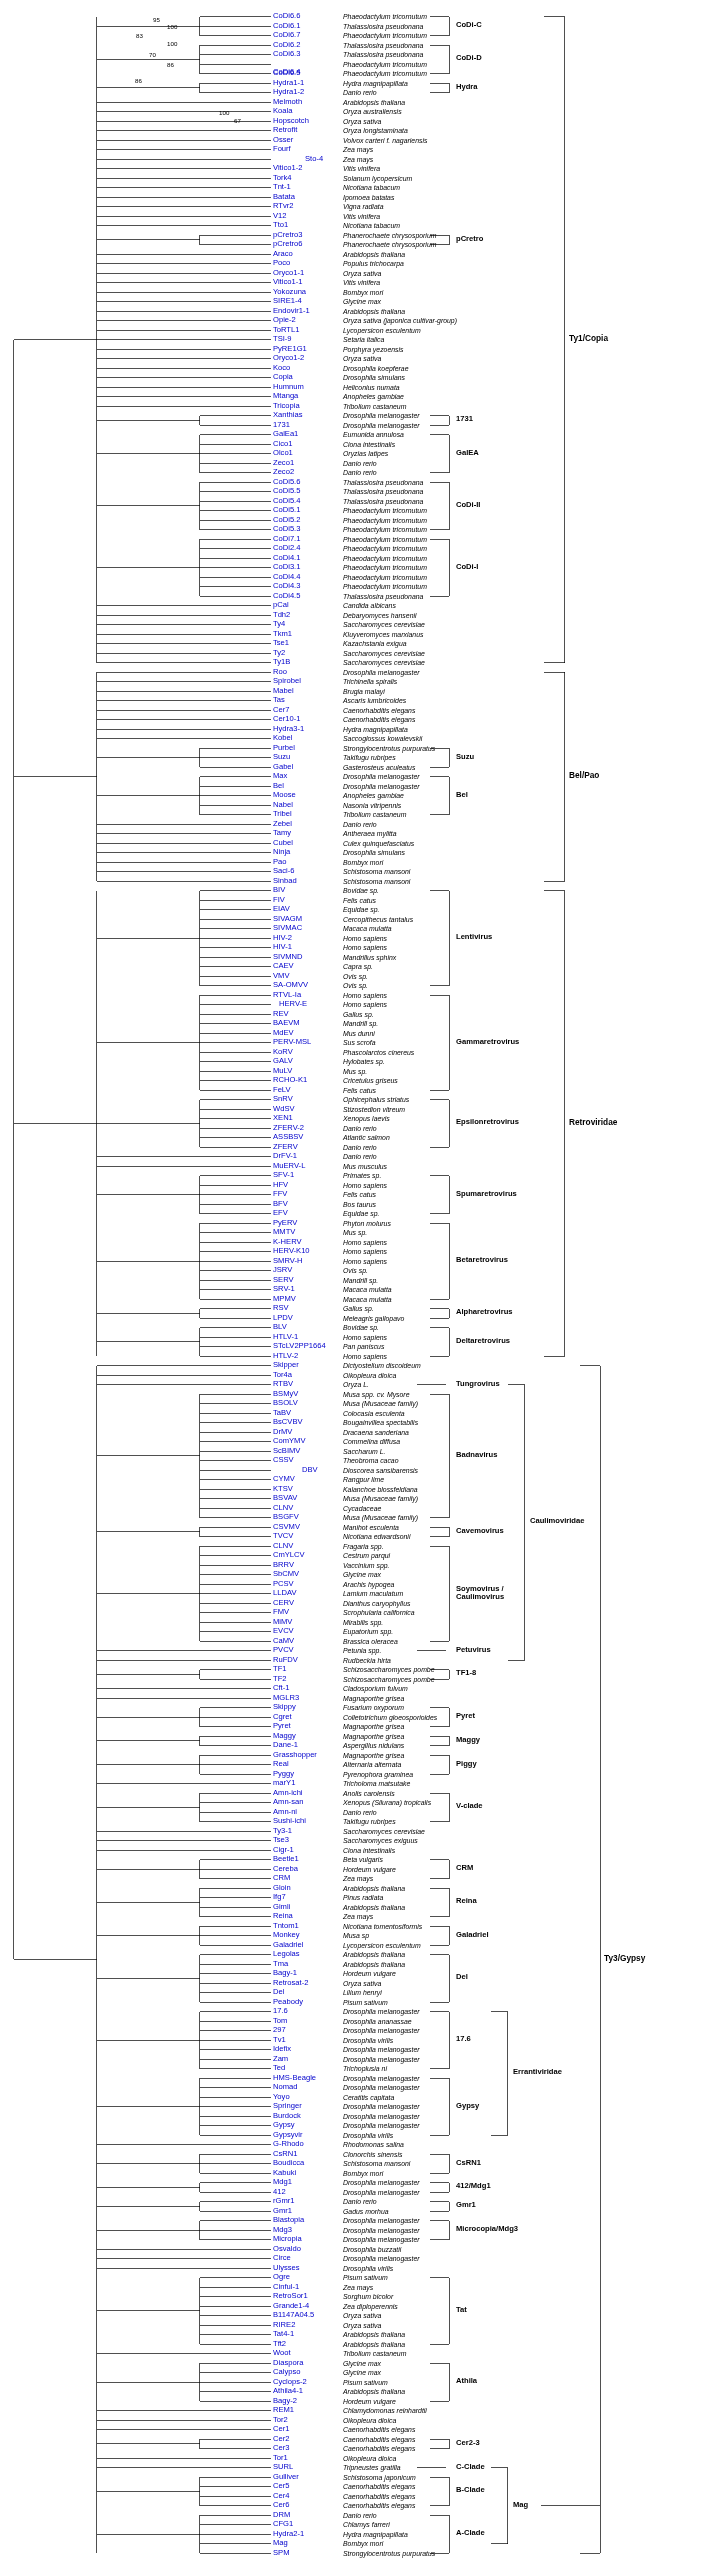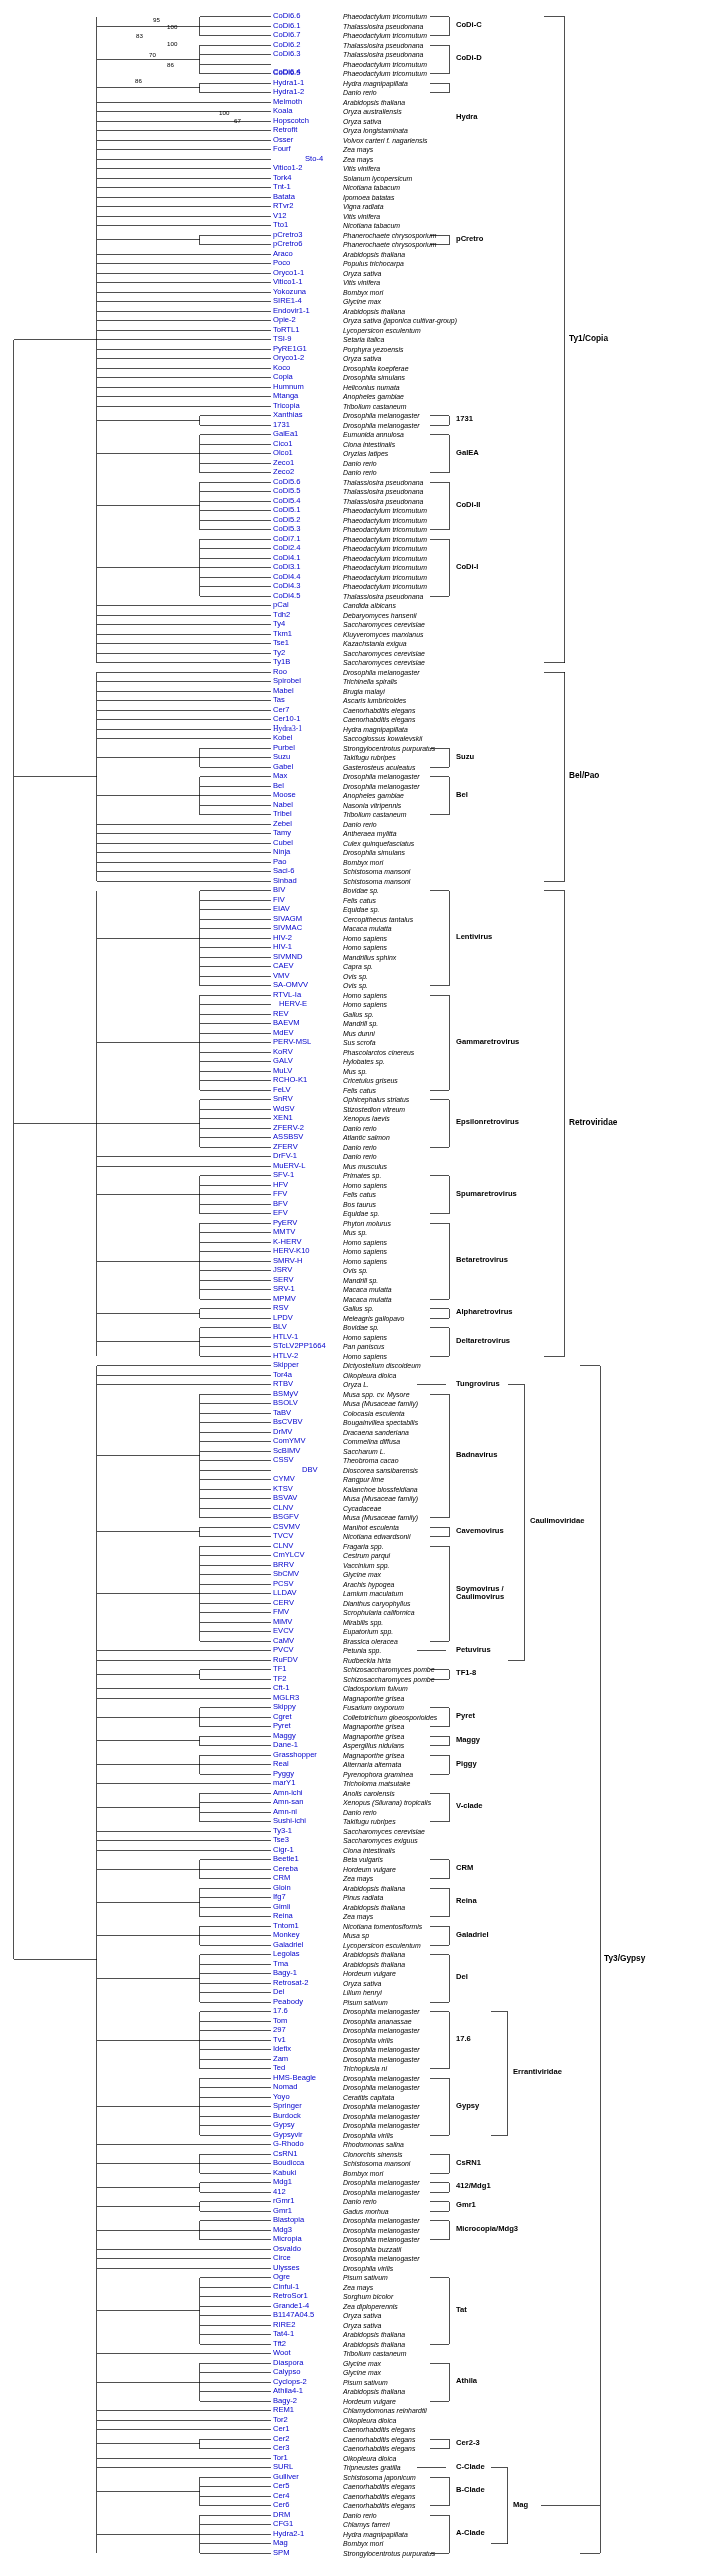--- a/index.html
+++ b/index.html
@@ -163,21 +163,21 @@
     <div class="leaf-name" style="top: 677px; color: rgb(0, 0, 204);">Spirobel</div>
     <div class="leaf-species" style="top: 678px;">Trichinella spiralis</div>
     <div class="leaf-name" style="top: 687px; color: rgb(0, 0, 204);">Mabel</div>
     <div class="leaf-species" style="top: 688px;">Brugia malayi</div>
     <div class="leaf-name" style="top: 696px; color: rgb(0, 0, 204);">Tas</div>
     <div class="leaf-species" style="top: 697px;">Ascaris lumbricoides</div>
     <div class="leaf-name" style="top: 706px; color: rgb(0, 0, 204);">Cer7</div>
     <div class="leaf-species" style="top: 707px;">Caenorhabditis elegans</div>
     <div class="leaf-name" style="top: 715px; color: rgb(0, 0, 204);">Cer10-1</div>
     <div class="leaf-species" style="top: 716px;">Caenorhabditis elegans</div>
-    <div class="leaf-name" style="top: 725px; color: rgb(0, 0, 204); font-family: Liberation Serif, serif;">Hydra3-1</div>
+    <div class="leaf-name" style="top: 725px; color: rgb(0, 0, 204);">Hydra3-1</div>
     <div class="leaf-species" style="top: 726px;">Hydra magnipapillata</div>
     <div class="leaf-name" style="top: 734px; color: rgb(0, 0, 204);">Kobel</div>
     <div class="leaf-species" style="top: 735px;">Saccoglossus kowalevskii</div>
     <div class="leaf-name" style="top: 744px; color: rgb(0, 0, 204);">Purbel</div>
     <div class="leaf-species" style="top: 745px;">Strongylocentrotus purpuratus</div>
     <div class="leaf-name" style="top: 753px; color: rgb(0, 0, 204);">Suzu</div>
     <div class="leaf-species" style="top: 754px;">Takifugu rubripes</div>
     <div class="leaf-name" style="top: 763px; color: rgb(0, 0, 204);">Gabel</div>
     <div class="leaf-species" style="top: 764px;">Gasterosteus aculeatus</div>
     <div class="leaf-name" style="top: 772px; color: rgb(0, 0, 204);">Max</div>
@@ -551,21 +551,21 @@
     <div class="leaf-name" style="top: 2520px; color: rgb(0, 0, 204);">CFG1</div>
     <div class="leaf-species" style="top: 2521px;">Chlamys farreri</div>
     <div class="leaf-name" style="top: 2530px; color: rgb(0, 0, 204);">Hydra2-1</div>
     <div class="leaf-species" style="top: 2531px;">Hydra magnipapillata</div>
     <div class="leaf-name" style="top: 2539px; color: rgb(0, 0, 204);">Mag</div>
     <div class="leaf-species" style="top: 2540px;">Bombyx mori</div>
     <div class="leaf-name" style="top: 2549px; color: rgb(0, 0, 204);">SPM</div>
     <div class="leaf-species" style="top: 2550px;">Strongylocentrotus purpuratus</div>
     <div class="clade-label" style="top: 21px; left: 456px;">CoDi-C</div>
     <div class="clade-label" style="top: 54px; left: 456px;">CoDi-D</div>
-    <div class="clade-label" style="top: 83px; left: 456px; margin-top: 30px;">Hydra</div>
+    <div class="clade-label" style="top: 83px; left: 456px;">Hydra</div>
     <div class="clade-label" style="top: 235px; left: 456px;">pCretro</div>
     <div class="clade-label" style="top: 415px; left: 456px;">1731</div>
     <div class="clade-label" style="top: 449px; left: 456px;">GalEA</div>
     <div class="clade-label" style="top: 501px; left: 456px;">CoDi-II</div>
     <div class="clade-label" style="top: 563px; left: 456px;">CoDi-I</div>
     <div class="clade-label" style="top: 753px; left: 456px;">Suzu</div>
     <div class="clade-label" style="top: 791px; left: 456px;">Bel</div>
     <div class="clade-label" style="top: 933px; left: 456px;">Lentivirus</div>
     <div class="clade-label" style="top: 1038px; left: 456px;">Gammaretrovirus</div>
     <div class="clade-label" style="top: 1118px; left: 456px;">Epsilonretrovirus</div>

